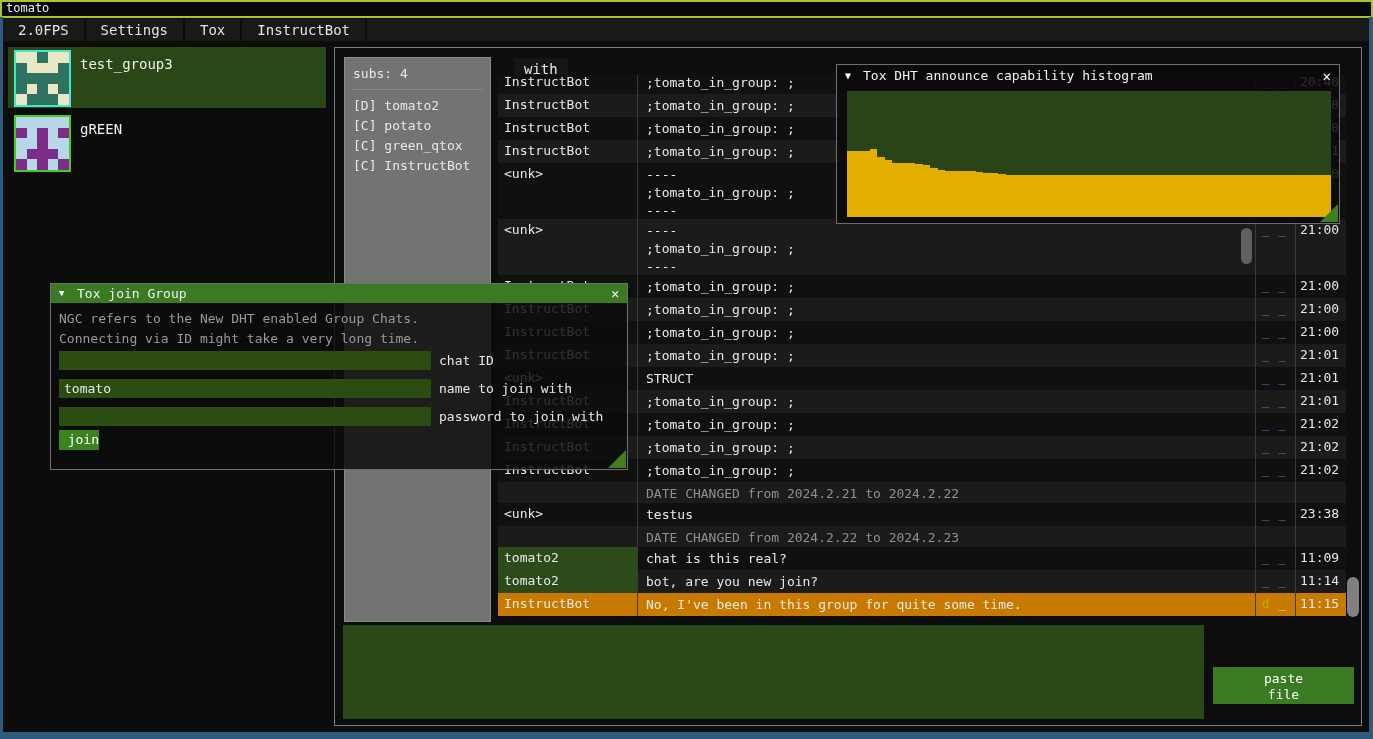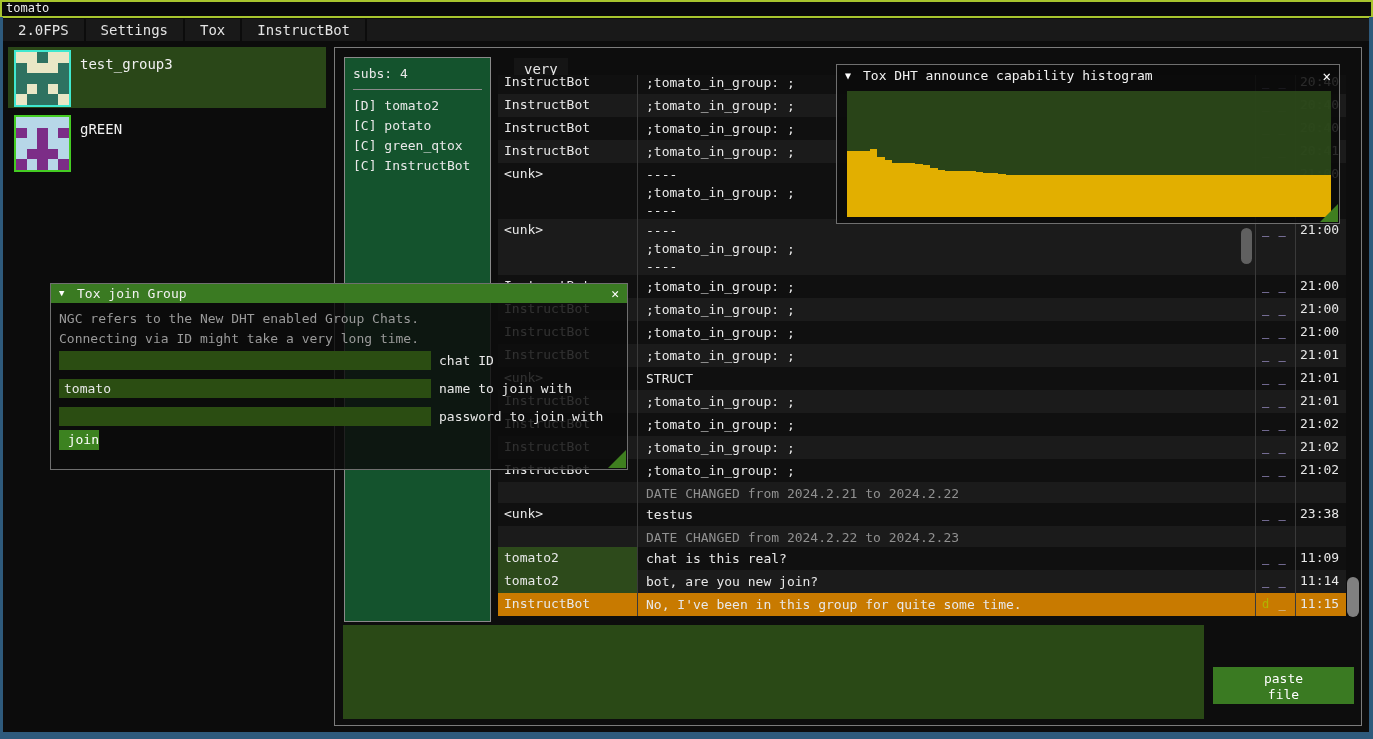--- a/index.html
+++ b/index.html
@@ -25,21 +25,21 @@
   .group-row { position:absolute; left:8px; width:318px; height:61px; }
   .group-row.sel { background:#2a4718; }
   .avatar { position:absolute; left:6px; top:3px; width:57px; height:57px; border:2px solid #fff;
             display:grid; grid-template-columns:repeat(5,1fr); grid-template-rows:repeat(5,1fr); }
   .group-name { position:absolute; left:72px; top:9px; font-size:14px; color:#f0f0f0; }
 
   
   #chatwin { position:absolute; left:334px; top:47px; width:1028px; height:679px; border:1px solid #7c7c7c; background:#0d0d0d; }
 
   
-  #members { position:absolute; left:9px; top:9px; width:147px; height:565px; border:1px solid #8a8a8a; background:#14532d; }
+  #members { position:absolute; left:9px; top:9px; width:147px; height:565px; border:1px solid #8a8a8a; background:#737373; }
   #members .hdr { padding:8px 0 0 8px; font-size:13px; }
   #members .sep { margin:8px 8px 0 8px; border-bottom:1px solid #8a8a8a; }
   #members .list { padding:6px 0 0 8px; }
   .member { line-height:20px; white-space:nowrap; font-size:13px; }
 
   
   #chat-tab { position:absolute; left:179px; top:10px; padding:3px 10px; background:#151515; font-size:14px; }
 
   
   #msg-viewport { position:absolute; left:163px; top:27px; width:848px; height:547px; overflow:hidden; }
@@ -47,21 +47,21 @@
   .mrow { display:flex; width:848px; }
   .r-msg { height:23px; } .r-multi { height:56px; } .r-date { height:21px; }
   .mrow.odd  { background:#101010; }
   .mrow.even { background:#1b1b1b; }
   .mrow.hl   { background:#c87a00; }
   .mrow > div { border-right:1px solid #3a3a3a; overflow:hidden; }
   .c-name   { width:140px; padding:3px 0 0 6px; white-space:nowrap; }
   .c-name.self { background:#2d4a1b; }
   .c-content{ width:618px; padding:3px 0 0 8px; line-height:18px; white-space:nowrap; }
   .r-date .c-content { color:#909090; }
-  .c-flags  { width:40px; padding:4px 0 0 6px; color:#c4b5fd; font-size:12px; letter-spacing:1px; white-space:nowrap; }
+  .c-flags  { width:40px; padding:4px 0 0 6px; color:#3b82f6; font-size:12px; letter-spacing:1px; white-space:nowrap; }
   .c-flags .fd { color:#b2b400; }
   .mrow.hl .c-flags { color:#d8d8d8; }
   .c-time   { width:50px; padding:3px 0 0 4px; border-right:none !important; white-space:nowrap; }
 
   .scroll-thumb { position:absolute; background:#808080; border-radius:6px; }
 
   
   #msg-input { position:absolute; left:8px; top:577px; width:861px; height:94px; background:#2a4916; }
   .file-btn { position:absolute; left:878px; width:141px; height:37px; background:#3a7a22; color:#fff;
               text-align:center; font-size:13px; line-height:16px; padding-top:3px; font-family:inherit; border:none; white-space:normal; width:141px; word-spacing:999px; }
@@ -172,21 +172,21 @@
       <div class="hdr">subs: 4</div>
       <div class="sep"></div>
       <div class="list">
         <div class="member"><span>[D]</span> <span>tomato2</span></div>
         <div class="member"><span>[C]</span> <span>potato</span></div>
         <div class="member"><span>[C]</span> <span>green_qtox</span></div>
         <div class="member"><span>[C]</span> <span>InstructBot</span></div>
       </div>
     </div>
 
-    <div id="chat-tab">very</div>
+    <div id="chat-tab">with</div>
 
     <div id="msg-viewport">
       <div id="msg-list">
           <div class="mrow r-msg odd">
             <div class="c-name">InstructBot</div>
             <div class="c-content">
               <div>;tomato_in_group: ;</div>
             </div>
             <div class="c-flags">_ _</div>
             <div class="c-time">20:40</div>

